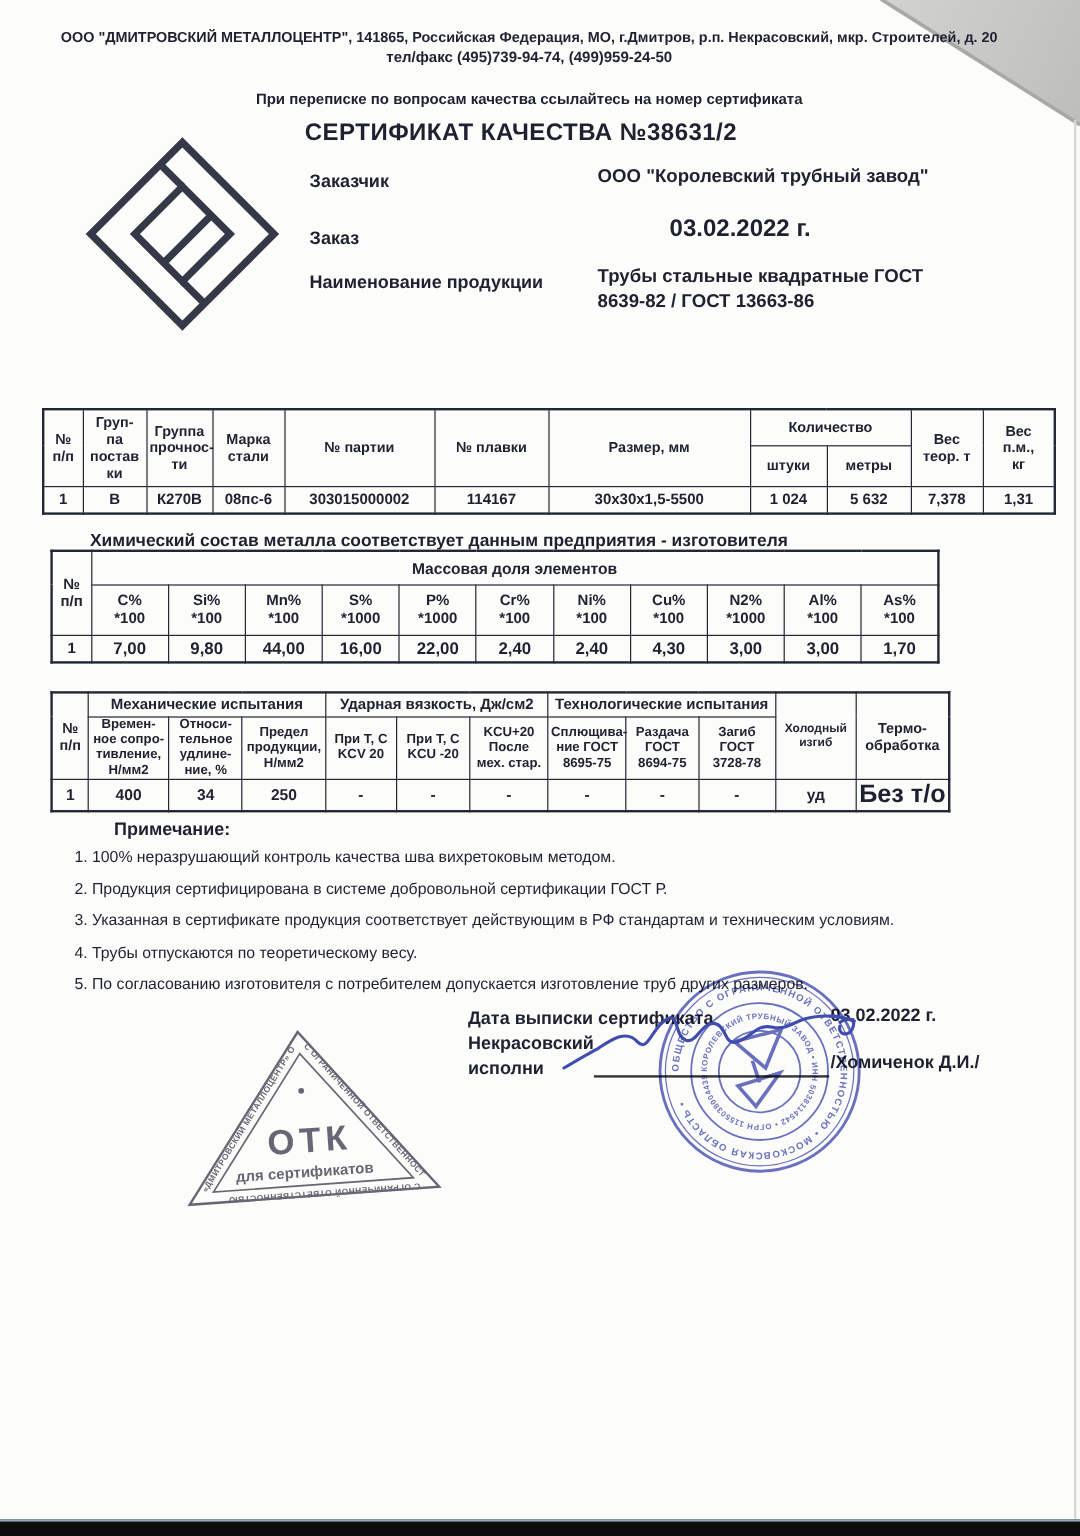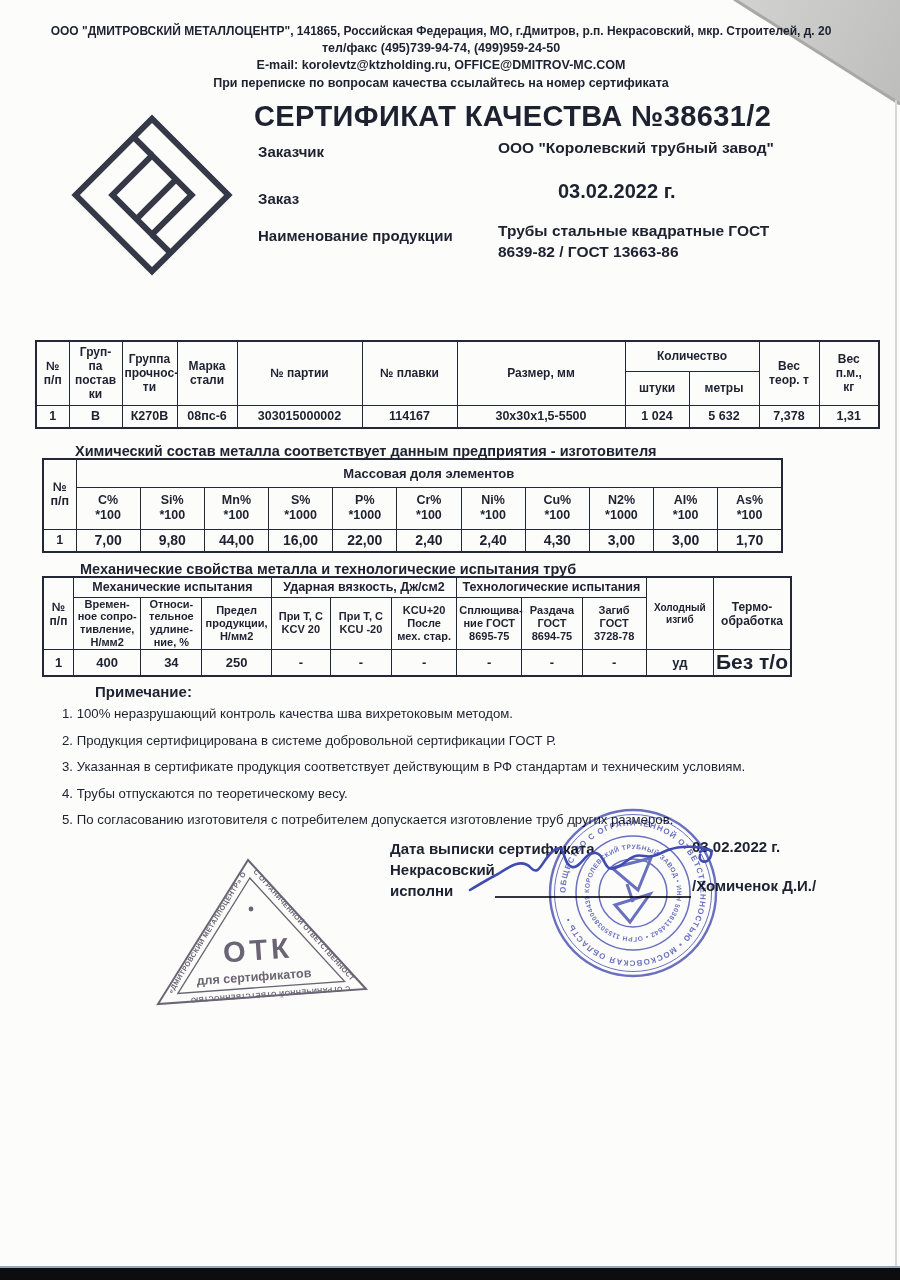--- a/index.html
+++ b/index.html
@@ -14,21 +14,21 @@
           transform:rotate(32.3deg);transform-origin:left top;}
   .page-edge{position:absolute;left:895px;top:100px;width:2px;height:1166px;background:#d8d8d6;}
   .bottom-bar{position:absolute;left:0;top:1266px;width:900px;height:14px;background:#0d0d0f;
           border-top:2px solid #92a7ba;}
   
   .hdr{position:absolute;left:50px;width:782px;text-align:center;font-weight:700;}
   .hdr1{top:24px;font-size:12px;}
   .hdr2{top:41px;font-size:12.5px;}
   .hdr3{top:58px;font-size:12.5px;}
   .hdr4{top:76px;font-size:12.5px;}
-  .title{position:absolute;left:254px;top:100px;font-size:29px;font-weight:700;letter-spacing:.4px;}
+  .title{position:absolute;left:254px;top:100px;font-size:20px;font-weight:700;letter-spacing:.4px;}
   .flabel{position:absolute;left:258px;font-size:15px;font-weight:600;}
   .fvalue{position:absolute;font-weight:700;font-size:15.5px;white-space:pre-line;}
   
   .doc-table{position:absolute;border-collapse:collapse;table-layout:fixed;
              border:2.5px solid #232736;}
   .doc-table td{border:1.5px solid #232736;text-align:center;vertical-align:middle;
              font-weight:700;white-space:pre-line;padding:0 2px;line-height:1.18;}
   .t1{left:35px;top:340px;width:843px;font-size:12px;}
   .t1 .data{font-size:12.5px;height:23px;}
   .t2{left:42px;top:458px;width:741px;font-size:12.5px;}
@@ -51,21 +51,20 @@
 <body>
 
 <div class="page">
 
   <div class="corner"></div>
   <div class="corner-edge"></div>
   <div class="page-edge"></div>
 
   <div class="hdr hdr1">ООО "ДМИТРОВСКИЙ МЕТАЛЛОЦЕНТР", 141865, Российская Федерация, МО, г.Дмитров, р.п. Некрасовский, мкр. Строителей, д. 20</div>
   <div class="hdr hdr2">тел/факс (495)739-94-74, (499)959-24-50</div>
-  <div class="hdr hdr3">E-mail: korolevtz@ktzholding.ru, OFFICE@DMITROV-MC.COM</div>
   <div class="hdr hdr4">При переписке по вопросам качества ссылайтесь на номер сертификата</div>
 
   <div class="title">СЕРТИФИКАТ КАЧЕСТВА  №38631/2</div>
 
   <svg class="abs" style="left:66px;top:104px;" width="172" height="182" viewBox="0 0 172 182">
     <g stroke="#343847" stroke-width="6" fill="none">
       <g transform="rotate(45 86 91)">
         <rect x="32" y="37" width="108" height="108"></rect>
         <rect x="58" y="63" width="56" height="56"></rect>
         <line x1="32" y1="63" x2="58" y2="63"></line>
@@ -187,21 +186,20 @@
       <td>2,40</td>
       <td>2,40</td>
       <td>4,30</td>
       <td>3,00</td>
       <td>3,00</td>
       <td>1,70</td>
     </tr>
   </tbody>
     </table>
 
-  <div class="sec-title" style="left:80px;top:561px;">Механические свойства металла и технологические испытания труб</div>
   <table class="doc-table t3">
     <colgroup>
       <col style="width:30px">
         <col style="width:66px">
         <col style="width:60px">
         <col style="width:68px">
       <col style="width:58px">
         <col style="width:60px">
         <col style="width:64px">
       <col style="width:64px">

